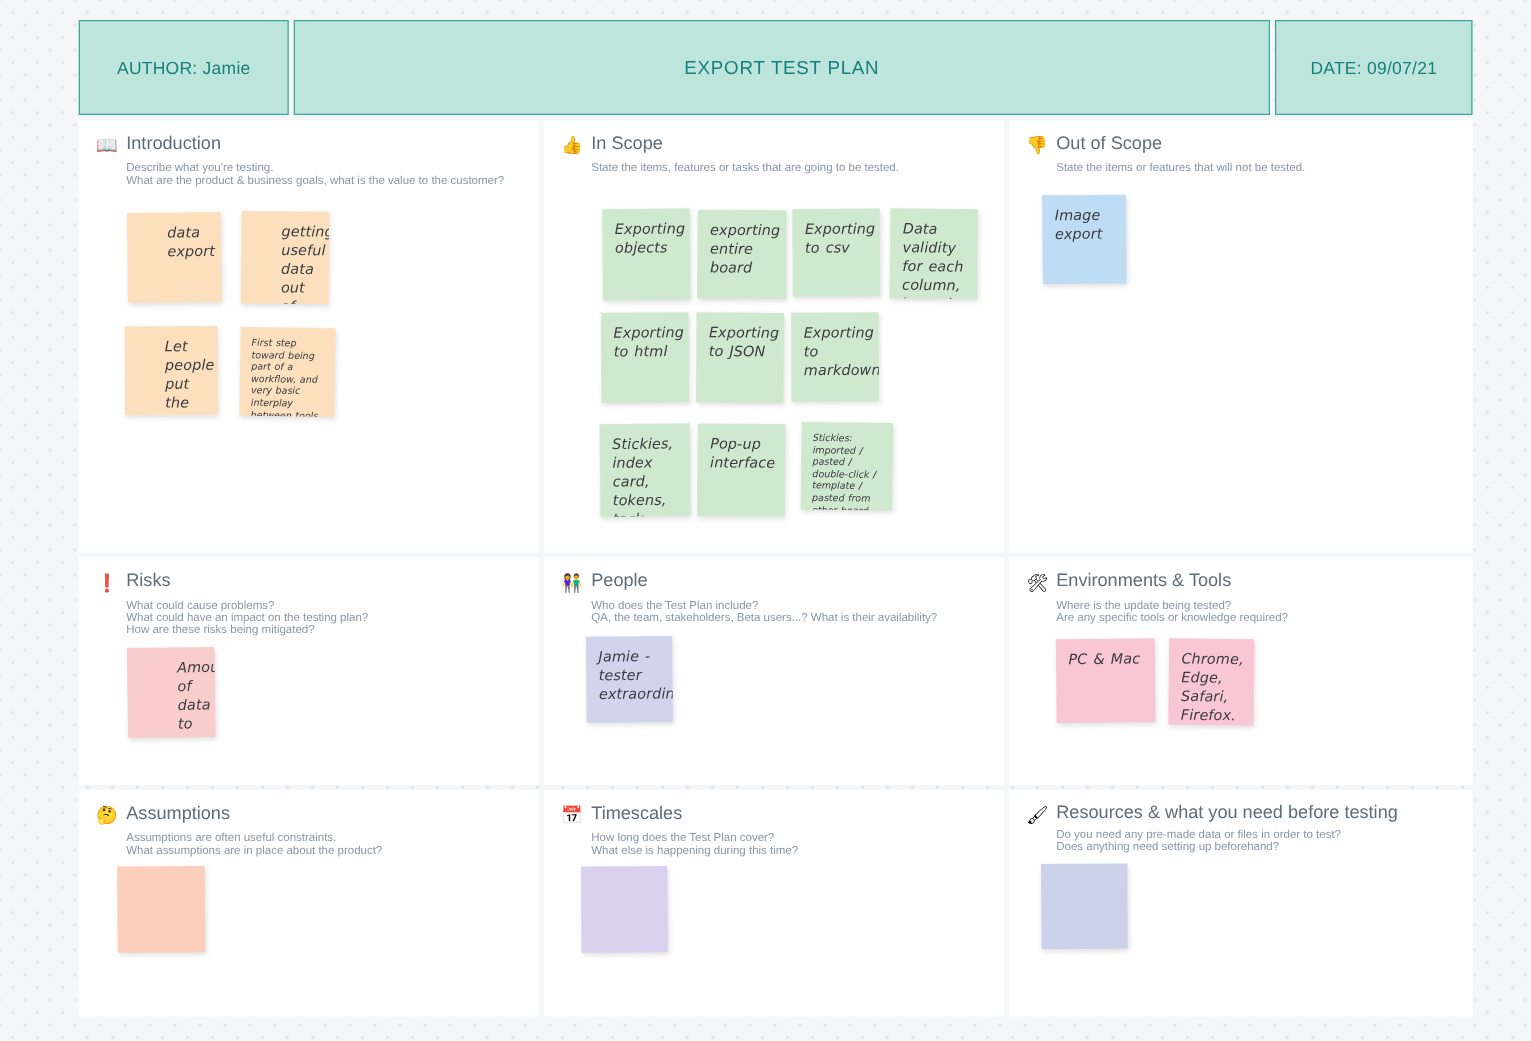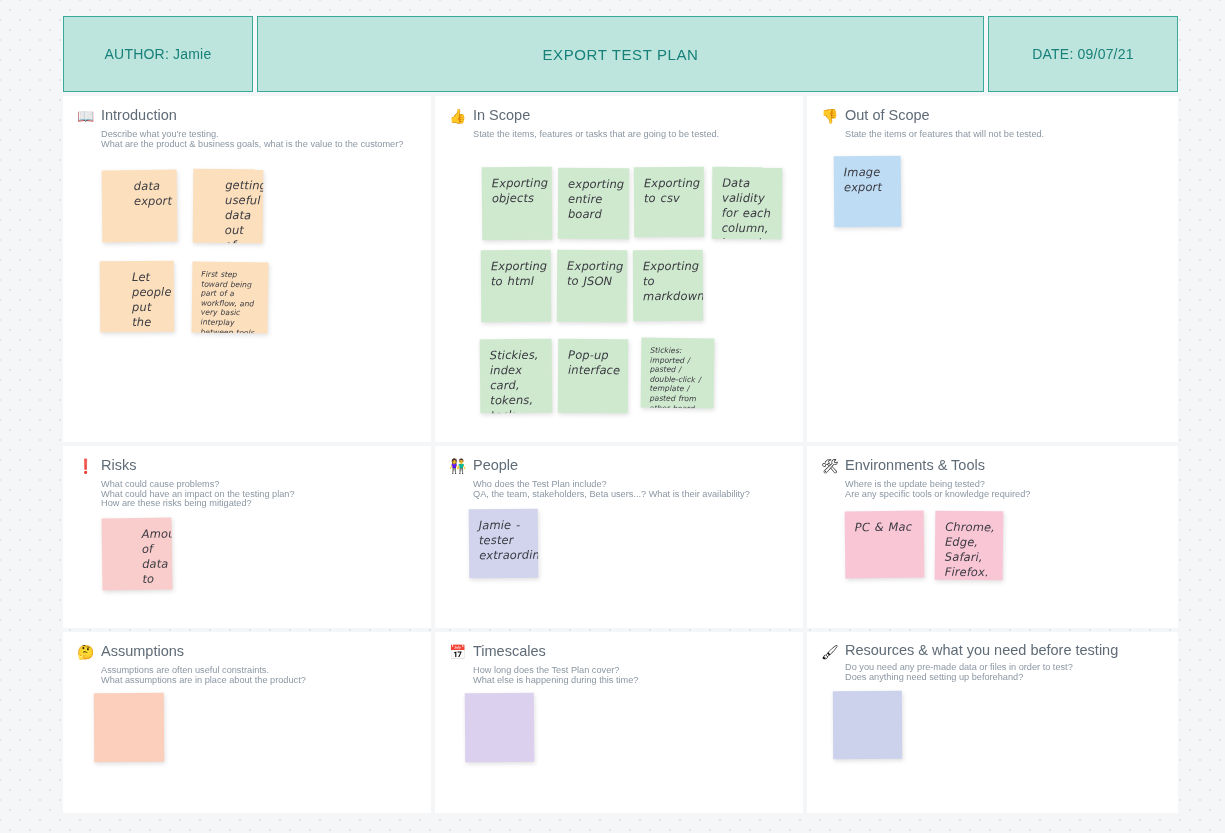--- a/index.html
+++ b/index.html
@@ -33,23 +33,23 @@
   }
   .header-cell {
     background: #bde5dd;
     border: 1px solid #3aa99a;
     display: flex;
     align-items: center;
     justify-content: center;
     color: #17807a;
     letter-spacing: .2px;
   }
-  .hc-author { width: 190px; font-size: 14px; }
+  .hc-author { width: 168px; font-size: 14px; }
   .hc-title  { flex: 1; font-size: 15px; letter-spacing: .6px; }
-  .hc-date   { width: 190px; font-size: 14px; }
+  .hc-date   { width: 158px; font-size: 14px; }
 
   
   .grid {
     margin-top: 4px;
     display: grid;
     grid-template-columns: 368px 368px 371px;
     grid-template-rows: 346px 182px 181px;
     gap: 4px;
   }
   .panel {

